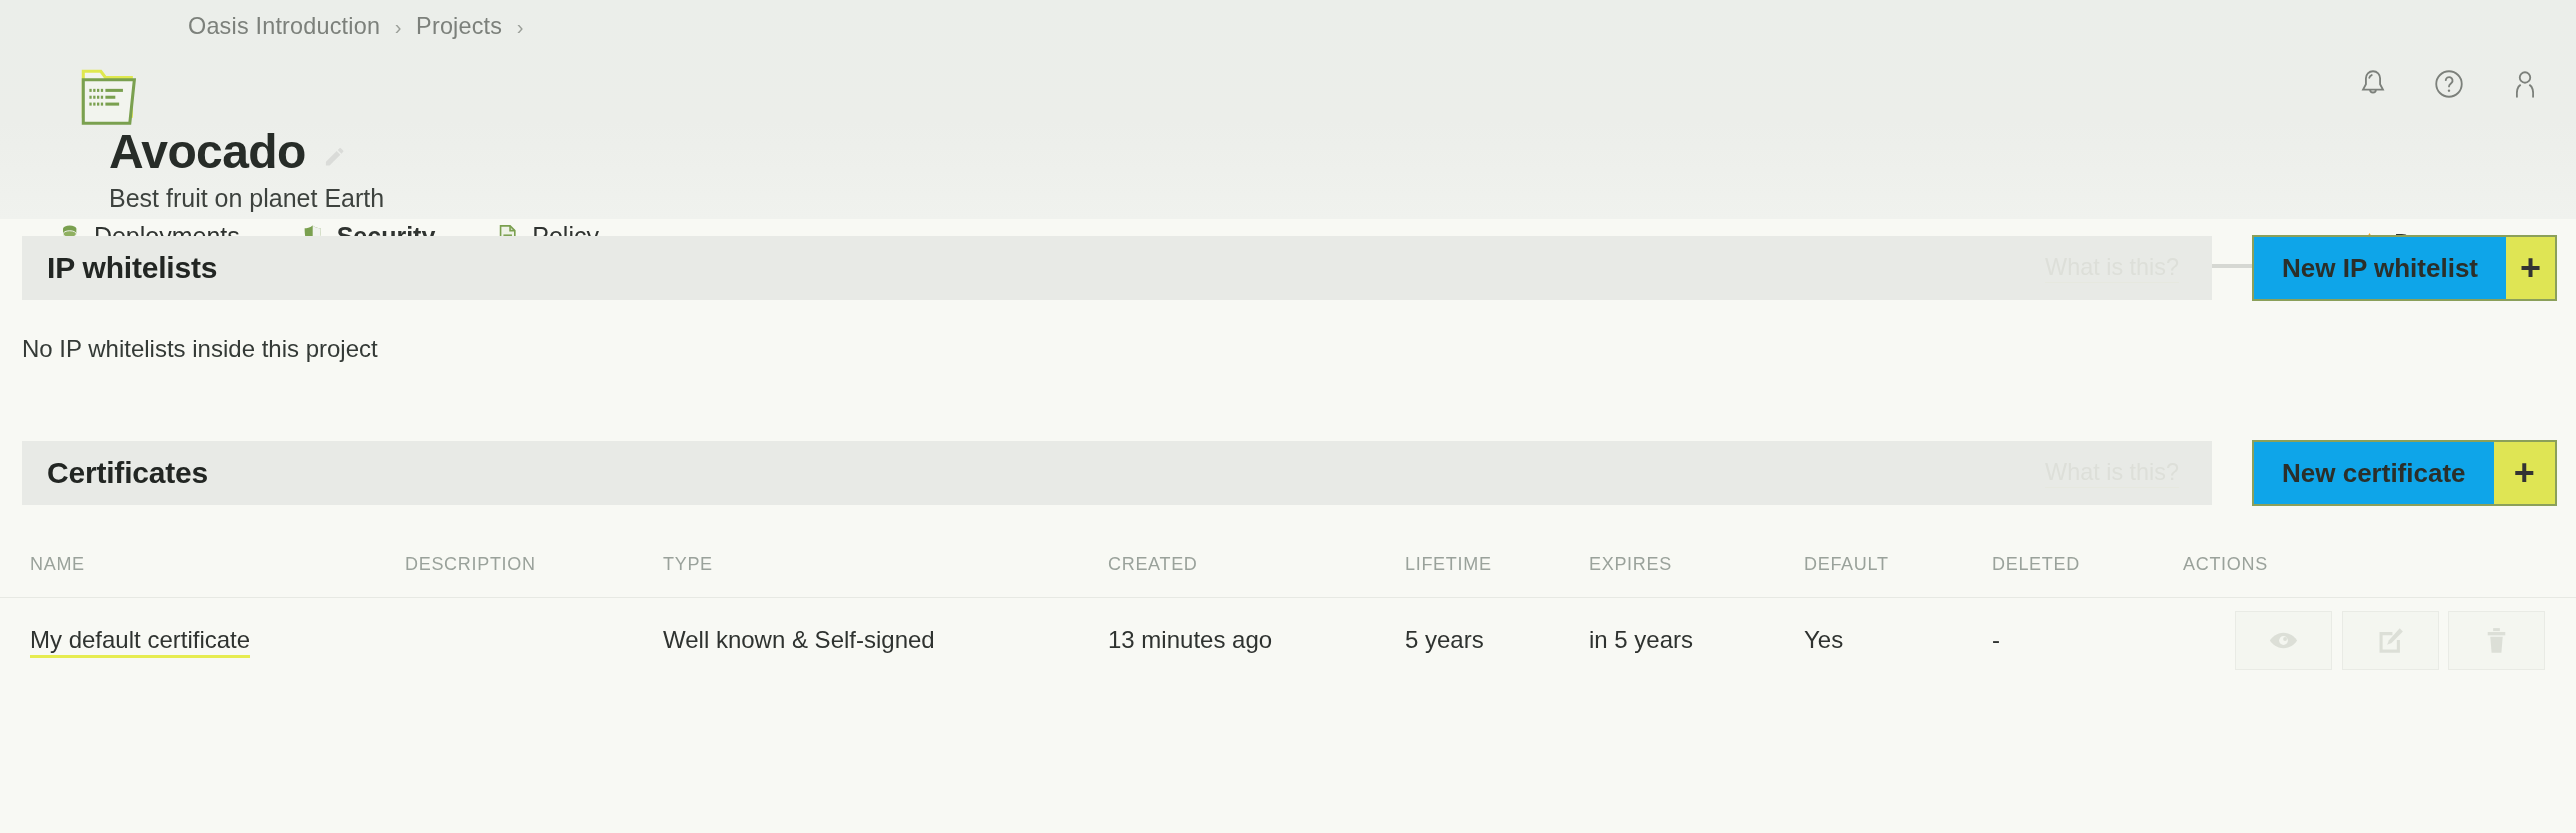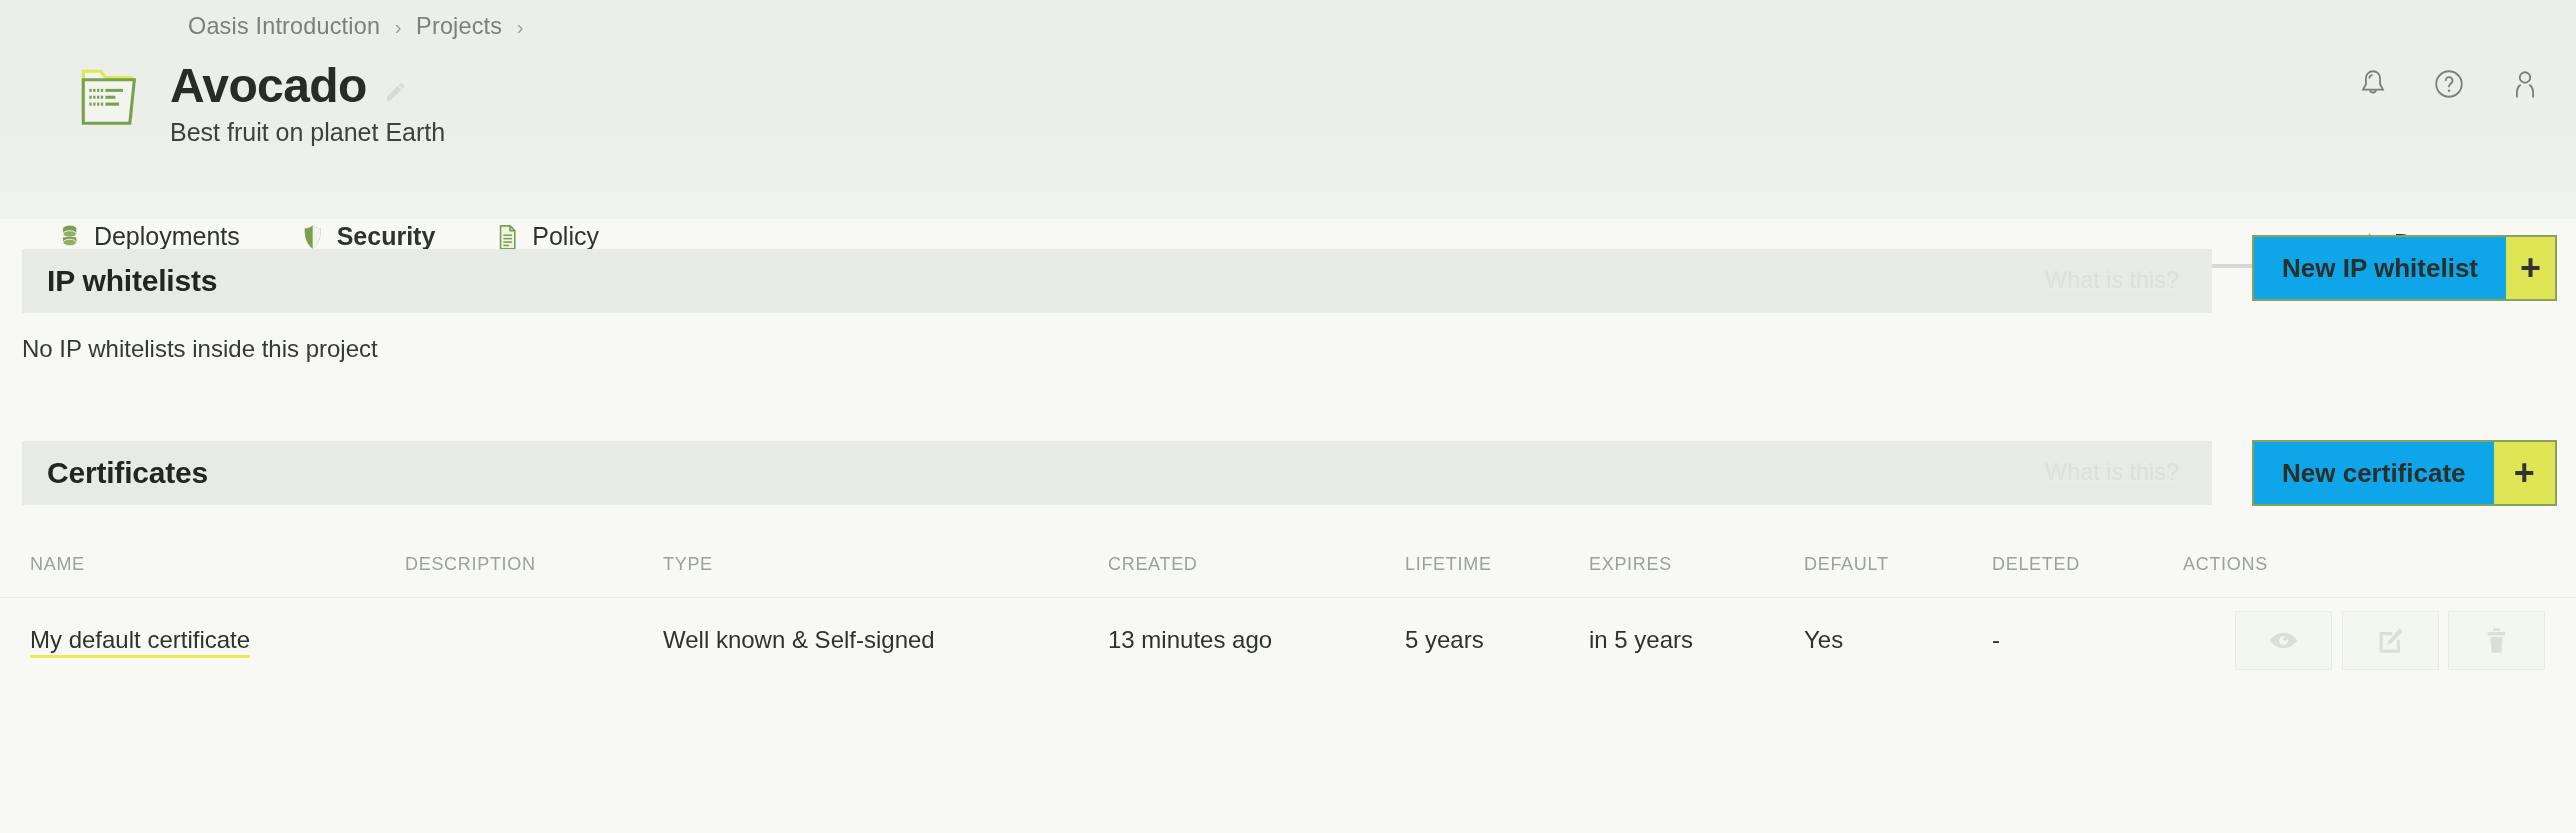--- a/index.html
+++ b/index.html
@@ -36,20 +36,21 @@
   }
   .breadcrumb .crumb { color:#7c807b; text-decoration:none; }
   .breadcrumb .sep { color:#9a9e98; padding: 0 7.8px; font-size: 20.3px; }
 
   .project-block {
     position: absolute;
     left: 81px;
     top: 61px;
     display: flex;
     align-items: flex-start;
+    flex-direction: column;
   }
 
   .folder-icon { width: 61px; height: 58px; margin-top: 7.8px; flex: 0 0 auto; }
 
   .project-text { margin-left: 28px; }
 
   .project-title-row { display:flex; align-items:center; }
 
   .project-title {
     font-size: 48px;
@@ -370,21 +371,21 @@
         <rect x="10.9" y="8" width="2.2" height="6.6" rx="1.1" fill="#fff"></rect>
         <circle cx="12" cy="17.2" r="1.25" fill="#fff"></circle>
       </svg>
       <span>Danger zone</span>
     </div>
   </div>
 </div>
 
 <div class="content">
 
-  <div class="section-bar" style="top:30px;">
+  <div class="section-bar" style="top:17px;">
     <div class="section-title">IP whitelists</div>
     <div class="what-is-this">What is this?</div>
   </div>
 
   <div class="primary-btn" style="top:16.4px; left:2252px; width:305px;">
     <div class="label">New IP whitelist</div>
     <div class="plus">+</div>
   </div>
 
   <div class="empty-text" style="top:116px;">No IP whitelists inside this project</div>

